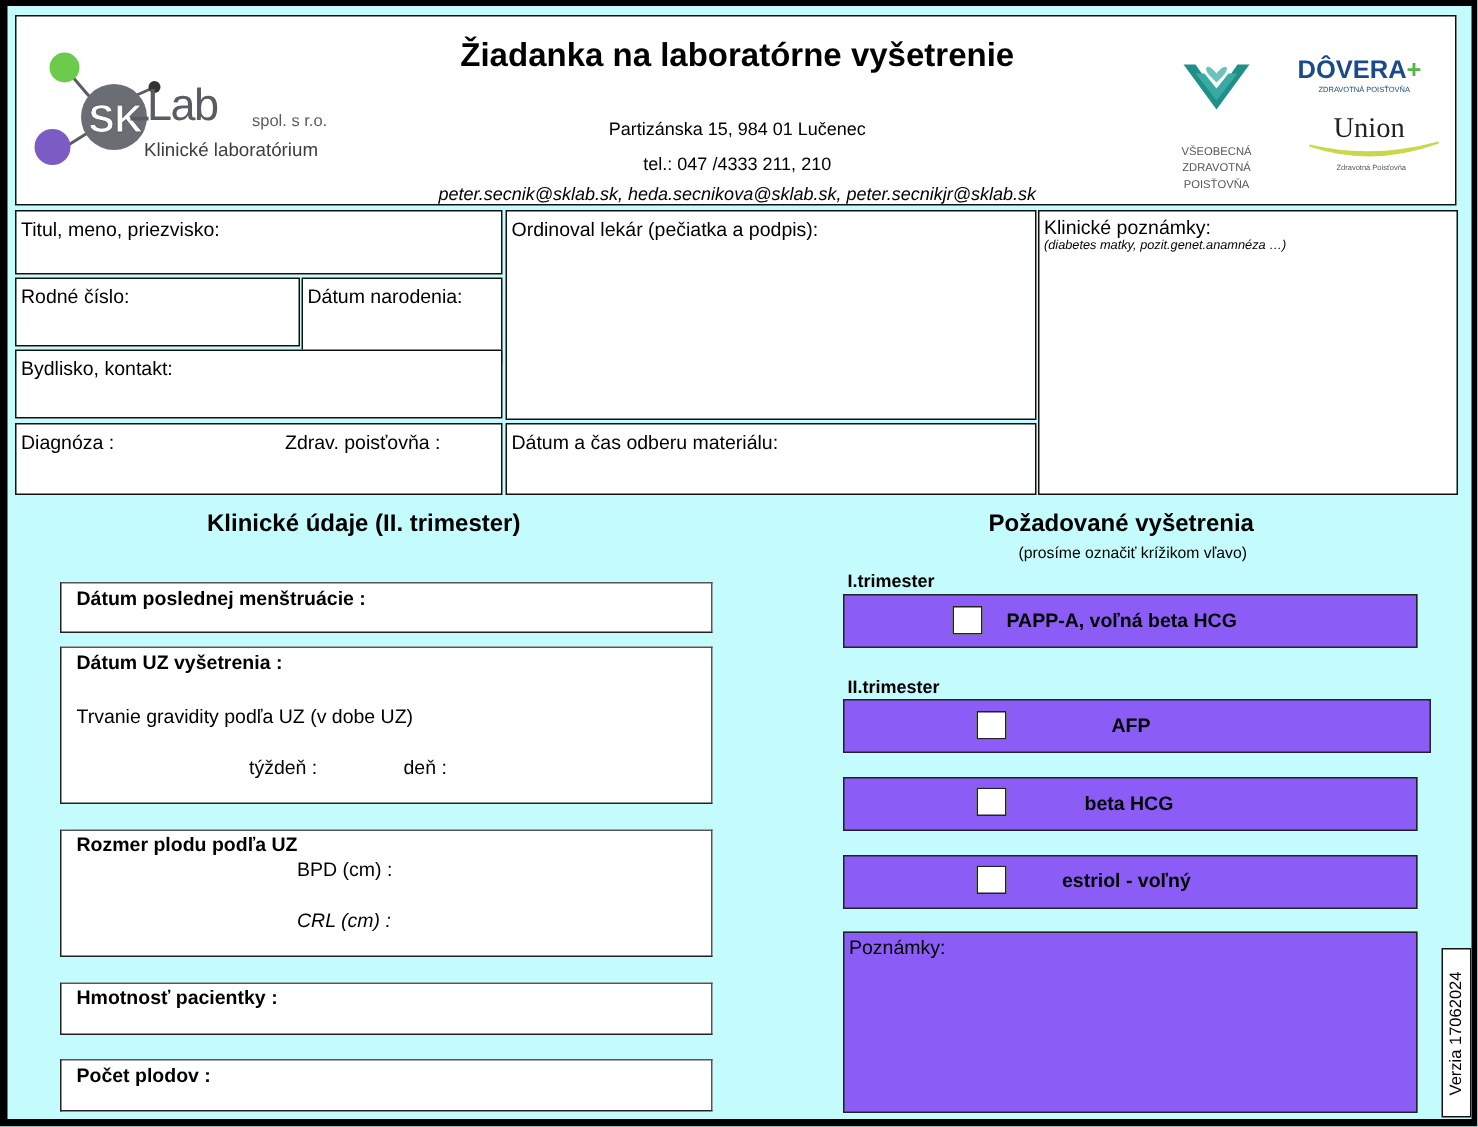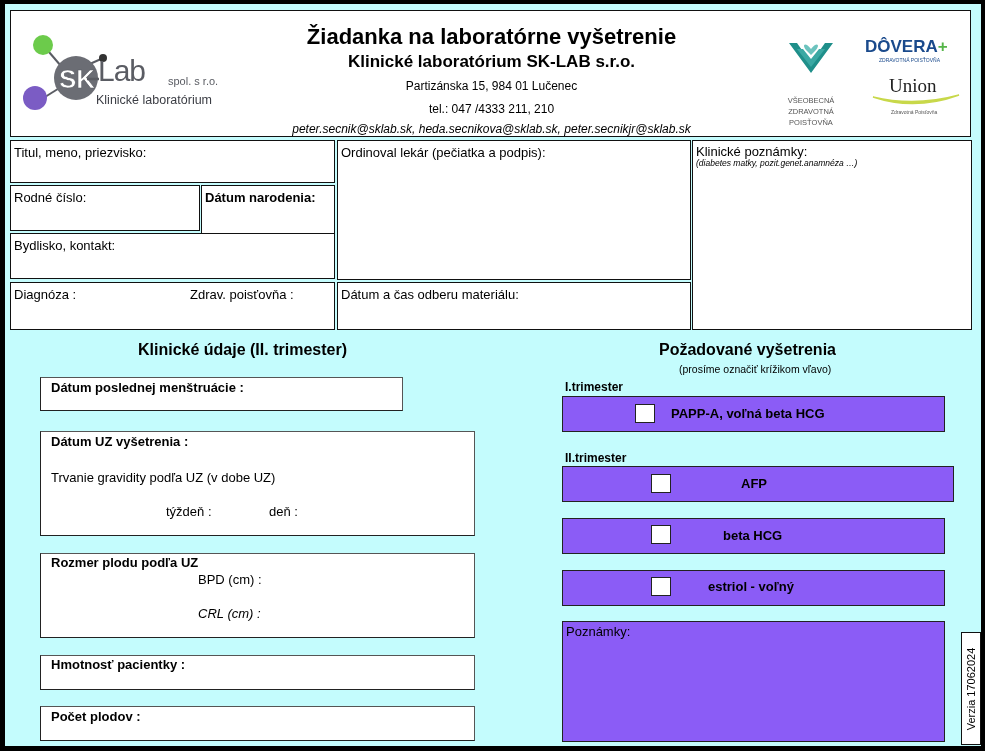--- a/index.html
+++ b/index.html
@@ -62,21 +62,20 @@
       <circle cx="82" cy="35" r="4" fill="#333"></circle>
       <text x="38" y="65" font-family="Liberation Sans, sans-serif" font-size="26" font-weight="bold" fill="#fff" stroke="#5a5c63" stroke-width="0.6">SK</text>
       <line x1="66" y1="56" x2="78" y2="56" stroke="#5a5c63" stroke-width="2.5"></line>
     </svg>
     <span class="lab-text">Lab</span>
     <span class="spol">spol. s r.o.</span>
     <span class="klin">Klinické laboratórium</span>
   </div>
 
   <div class="title">Žiadanka na laboratórne vyšetrenie</div>
-  <div class="subtitle">Klinické  laboratórium  SK-LAB s.r.o.</div>
   <div class="addr">Partizánska 15, 984 01 Lučenec</div>
   <div class="tel">tel.: 047 /4333 211, 210</div>
   <div class="emails">peter.secnik@sklab.sk, heda.secnikova@sklab.sk, peter.secnikjr@sklab.sk</div>
 
   <div class="ins1">
     <svg width="60" height="48" style="position:absolute;left:0;top:0">
       <path d="M8 8 L30 38 L52 8 L44 8 L30 28 L16 8 Z" fill="#1f8f8a"></path>
       <path d="M16 14 L30 32 L44 14 L38 14 L30 24 L22 14 Z" fill="#3aa8a3"></path>
       <path d="M30 14 C24 6 20 10 26 16 L30 20 L34 16 C40 10 36 6 30 14 Z" fill="#6cc3be"></path>
     </svg>
@@ -100,21 +99,21 @@
     <span class="sub">Zdravotná Poisťovňa</span>
   </div>
 </div>
 
 <div class="box" style="left:10px; top:140px; width:325px; height:43px;">
   <span class="lbl" style="left:3px; top:4px;">Titul, meno, priezvisko:</span>
 </div>
 <div class="box" style="left:10px; top:185px; width:190px; height:46px;">
   <span class="lbl" style="left:3px; top:4px;">Rodné číslo:</span>
 </div>
-<div class="box" style="left:201px; top:185px; width:134px; height:58px;font-weight:bold;">
+<div class="box" style="left:201px; top:185px; width:134px; height:58px;">
   <span class="lbl" style="left:3px; top:4px;">Dátum narodenia:</span>
 </div>
 <div class="box" style="left:10px; top:233px; width:325px; height:46px;">
   <span class="lbl" style="left:3px; top:4px;">Bydlisko, kontakt:</span>
 </div>
 <div class="box" style="left:10px; top:282px; width:325px; height:48px;">
   <span class="lbl" style="left:3px; top:4px;">Diagnóza :</span>
   <span class="lbl" style="left:179px; top:4px;">Zdrav. poisťovňa :</span>
 </div>
 
@@ -125,21 +124,21 @@
   <span class="lbl" style="left:3px; top:4px;">Dátum a čas odberu materiálu:</span>
 </div>
 
 <div class="box" style="left:692px; top:140px; width:280px; height:190px;">
   <span class="lbl" style="left:3px; top:3px;">Klinické poznámky:</span>
   <span class="lbl" style="left:3px; top:17px; font-size:8.5px; font-style:italic; line-height:10px;">(diabetes matky, pozit.genet.anamnéza …)</span>
 </div>
 
 <div class="section-title" style="left:138px; top:341px;">Klinické údaje (II. trimester)</div>
 
-<div class="cbox" style="left:40px; top:377px; width:363px; height:34px;">
+<div class="cbox" style="left:40px; top:388px; width:435px; height:34px;">
   <span class="lbl bold" style="left:10px; top:2px;">Dátum poslednej menštruácie :</span>
 </div>
 
 <div class="cbox" style="left:40px; top:431px; width:435px; height:105px;">
   <span class="lbl bold" style="left:10px; top:2px;">Dátum UZ vyšetrenia :</span>
   <span class="lbl" style="left:10px; top:38px;">Trvanie gravidity podľa UZ (v dobe UZ)</span>
   <span class="lbl" style="left:125px; top:72px;">týždeň :</span>
   <span class="lbl" style="left:228px; top:72px;">deň :</span>
 </div>
 

